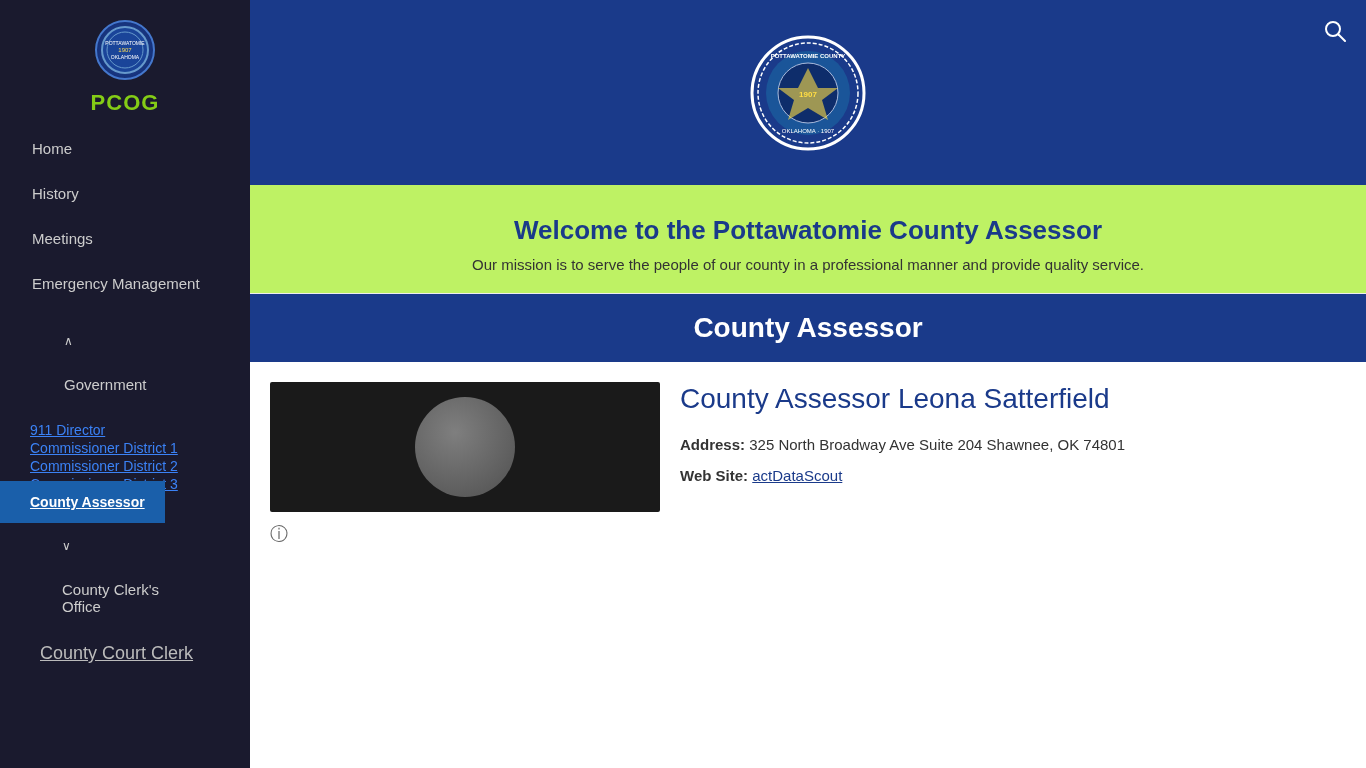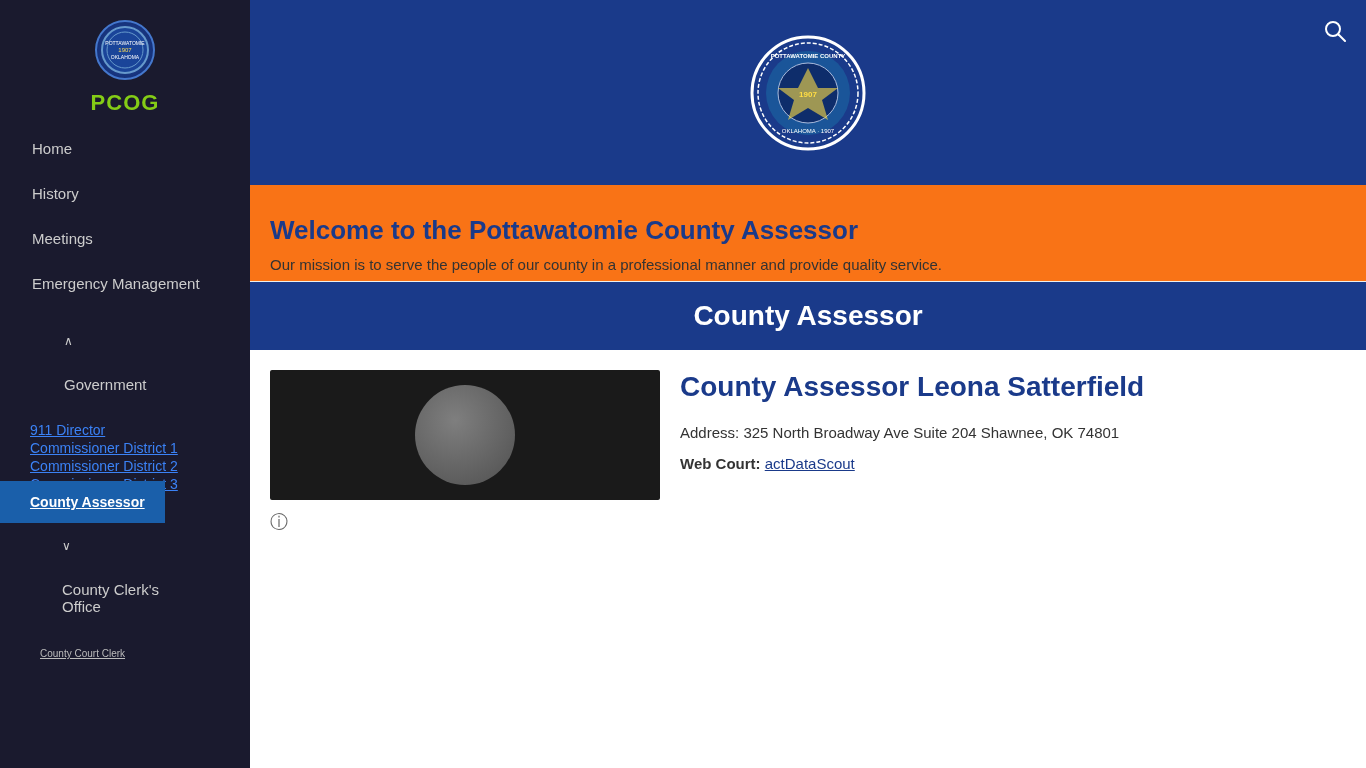--- a/index.html
+++ b/index.html
@@ -70,21 +70,21 @@
       font-size: 14px;
       color: #3b82f6;
     }
     .sidebar-sub-item.active a {
       background: #1a5faa;
       color: #fff;
       font-weight: bold;
     }
     .sidebar-sub-sub-item a {
       padding: 13px 20px 13px 40px;
-      font-size: 10px;
+      font-size: 18px;
       color: #bbb;
     }
 
     
     #main {
       flex: 1;
       display: flex;
       flex-direction: column;
       overflow-y: auto;
       background: #fff;
@@ -104,22 +104,23 @@
       position: absolute;
       right: 20px;
       top: 20px;
       color: #fff;
       font-size: 20px;
       cursor: pointer;
     }
 
     
     #welcome-banner {
-      background: #f97316;
-      padding: 30px 20px 8px;
+      background: #bef264;
+      text-align: center;
+      padding: 30px 20px 20px;
       border-bottom: 1px solid #eee;
     }
     #welcome-title {
       font-size: 26px;
       font-weight: bold;
       color: #1a3a8a;
       margin-bottom: 10px;
     }
     #welcome-subtitle {
       font-size: 15px;
@@ -171,32 +172,32 @@
     #info-icon-row {
       margin-top: 10px;
       color: #666;
       font-size: 18px;
     }
     #content-text-col {
       flex: 1;
     }
     #assessor-name {
       font-size: 28px;
-      font-weight: bold;
+      font-weight: normal;
       color: #1a3a8a;
       margin-bottom: 20px;
       line-height: 1.2;
     }
     #address-row {
       margin-bottom: 14px;
       font-size: 15px;
       color: #333;
     }
     #address-label {
-      font-weight: normal;
+      font-weight: bold;
       text-align: center;
     }
     #website-row {
       font-size: 15px;
       color: #333;
     }
     #website-label {
       font-weight: bold;
     }
     #website-link {
@@ -313,19 +314,19 @@
       </div>
       <div id="info-icon-row">ⓘ</div>
     </div>
     <div id="content-text-col">
       <h2 id="assessor-name">County Assessor Leona Satterfield</h2>
       <div id="address-row">
         <span id="address-label">Address:</span>
         <span id="address-value">325 North Broadway Ave Suite 204 Shawnee, OK 74801</span>
       </div>
       <div id="website-row">
-        <span id="website-label">Web Court:</span>
+        <span id="website-label">Web Site:</span>
         <a id="website-link" href="#">actDataScout</a>
       </div>
     </div>
   </div>
 
 </main>
 
 </body></html>

